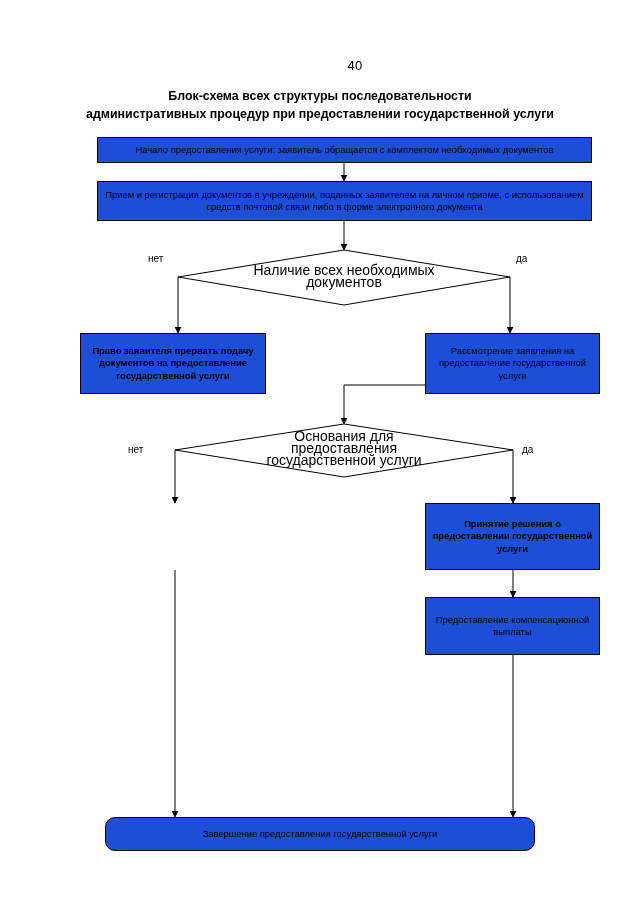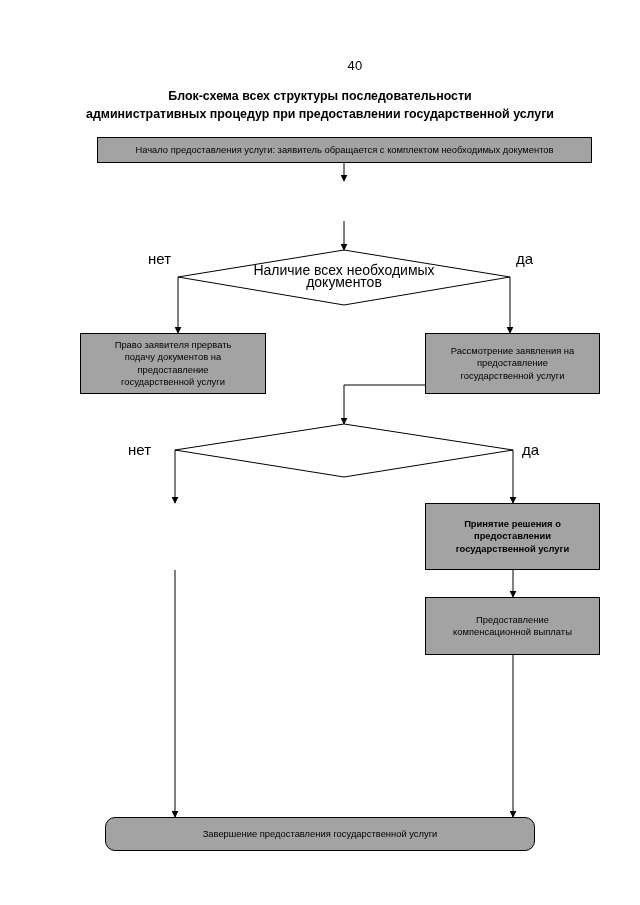--- a/index.html
+++ b/index.html
@@ -40,35 +40,35 @@
   }
   .fc-svg {
     position: absolute;
     top: 0;
     left: 0;
   }
   .node {
     position: absolute;
     box-sizing: border-box;
     border: 1px solid #000000;
-    background: #a3a3a3;
+    background: #1d4ed8;
     display: flex;
     align-items: center;
     justify-content: center;
     text-align: center;
     font-size: 9.4px;
     line-height: 12.2px;
-    padding: 2px 22px;
+    padding: 2px 6px;
   }
   .node.rounded {
     border-radius: 10px;
   }
   .branch-label {
     position: absolute;
-    font-size: 15px;
+    font-size: 10px;
     line-height: 11px;
     white-space: nowrap;
   }
   .diamond-label {
     position: absolute;
     text-align: center;
     font-size: 14px;
     line-height: 12.2px;
     white-space: pre-line;
   }
@@ -112,31 +112,33 @@
 
     <line x1="513" y1="570" x2="513" y2="597" stroke="#000000" stroke-width="1" marker-end="url(#arrow)"></line>
 
     <path d="M 175 570 L 175 817" fill="none" stroke="#000000" stroke-width="1" marker-end="url(#arrow)"></path>
 
     <path d="M 513 655 L 513 817" fill="none" stroke="#000000" stroke-width="1" marker-end="url(#arrow)"></path>
   </svg>
 
   <div class="node" style="left:97px; top:137px; width:495px; height:26px;">Начало предоставления услуги: заявитель обращается с комплектом необходимых документов</div>
 
+  <div class="node" style="left:97px; top:181px; width:495px; height:40px;">Прием и регистрация документов в учреждении, поданных заявителем на личном приеме, с использованием средств почтовой связи либо в форме электронного документа</div>
 
   <div class="diamond-label" style="left:244px; top:264px; width:200px;">Наличие всех необходимых документов</div>
 
   <div class="branch-label" style="left:148px; top:253px;">нет</div>
 
   <div class="branch-label" style="left:516px; top:253px;">да</div>
 
-  <div class="node" style="left:80px; top:333px; width:186px; height:61px;">Право заявителя прервать подачу документов на предоставление государственной услуги</div>
+  <div class="node" style="left:80px; top:333px; width:186px; height:61px;font-weight:bold;">Право заявителя прервать подачу документов на предоставление государственной услуги</div>
 
   <div class="node" style="left:425px; top:333px; width:175px; height:61px;">Рассмотрение заявления на предоставление государственной услуги</div>
 
+  <div class="diamond-label" style="left:244px; top:430px; width:200px;">Основания для предоставления государственной услуги</div>
 
   <div class="branch-label" style="left:128px; top:444px;">нет</div>
 
   <div class="branch-label" style="left:522px; top:444px;">да</div>
 
 
   <div class="node" style="left:425px; top:503px; width:175px; height:67px;font-weight:bold;">Принятие решения о предоставлении государственной услуги</div>
 
   <div class="node rounded" style="left:105px; top:817px; width:430px; height:34px;">Завершение предоставления государственной услуги</div>
 

